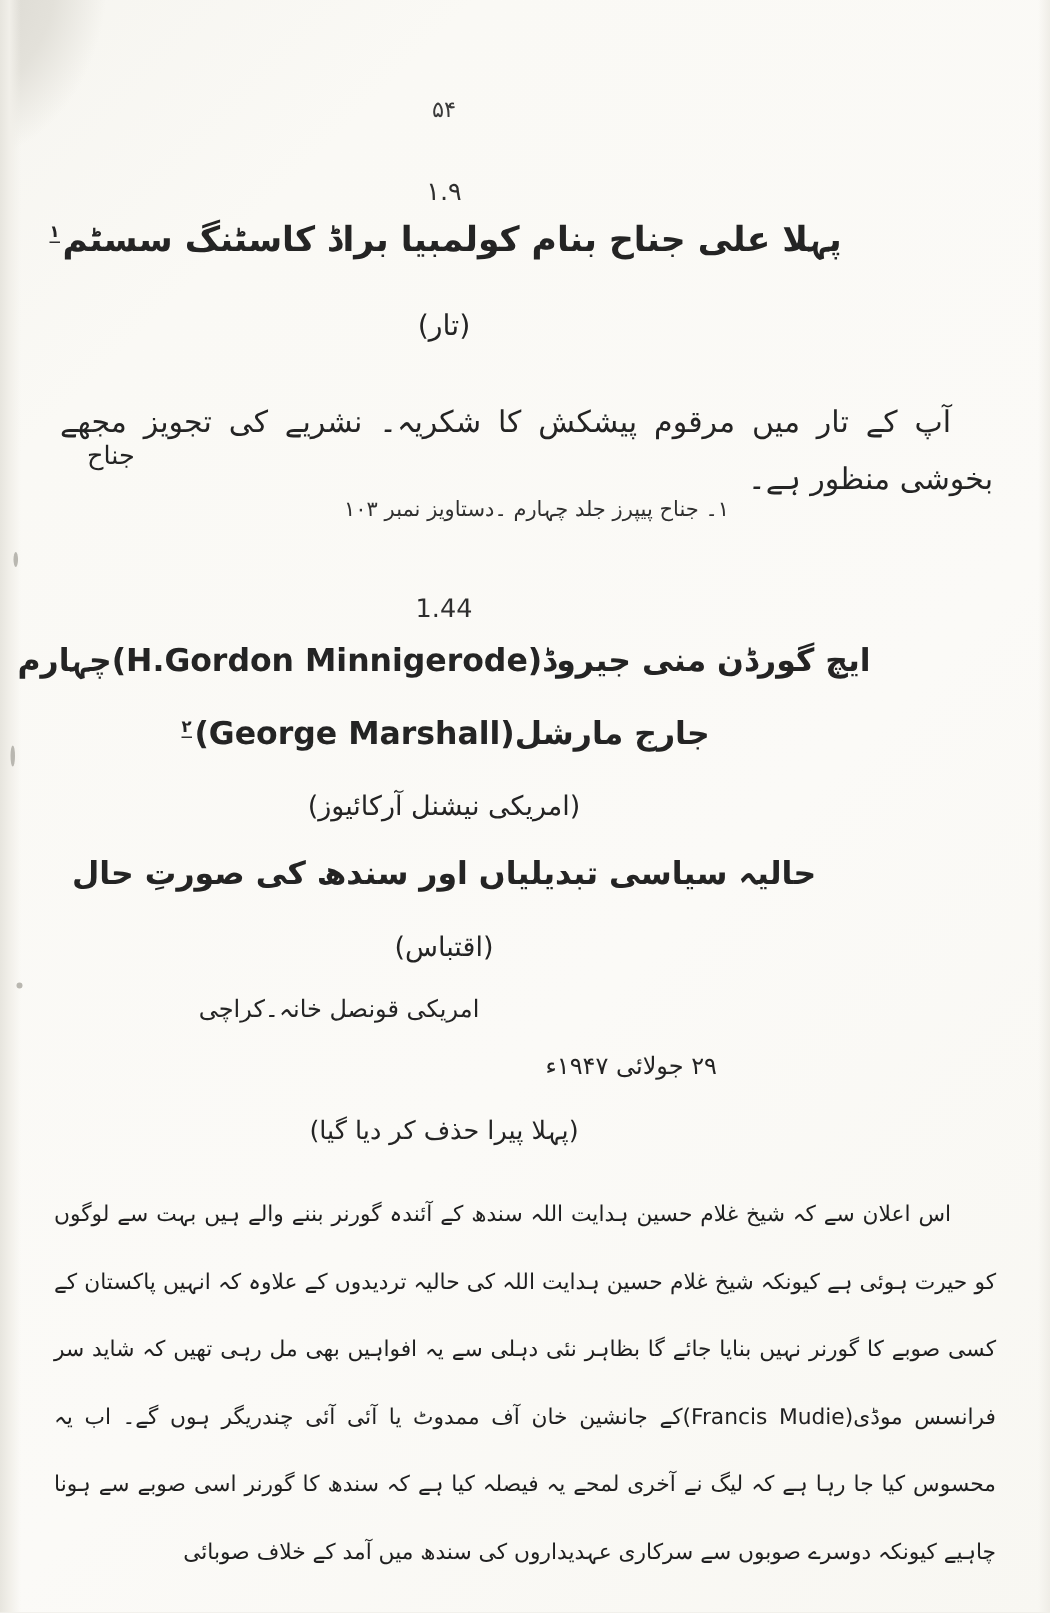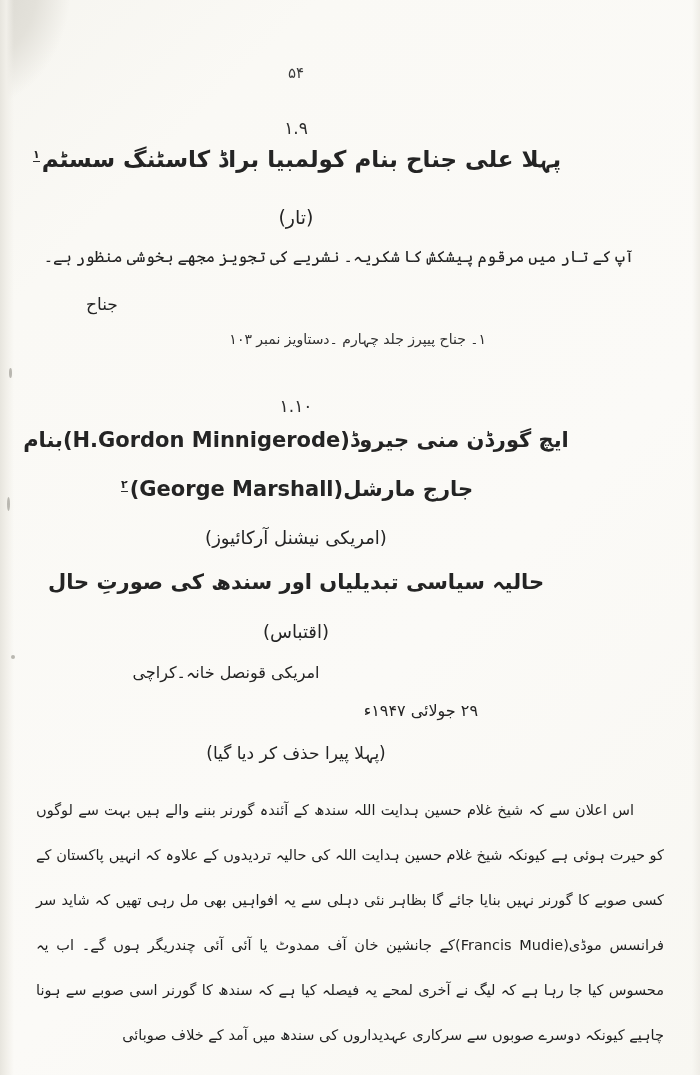--- a/index.html
+++ b/index.html
@@ -60,27 +60,26 @@
     direction: rtl;
     text-align: center;
     white-space: nowrap;
   }
   .page-number   { top: 64px;  font-size: 15px; letter-spacing: 2px; color: #3a3a3a; }
   .sec-number    { font-size: 17px; color: #2e2e2e; }
   .s19-number    { top: 118px; }
   .s19-title     { top: 146px; font-size: 23px; font-weight: bold; }
   .s19-type      { top: 206px; font-size: 19px; }
   .s19-body {
-    top: 238px; left: 40px; width: 622px;
+    top: 262px; left: 40px; width: 622px;
     direction: rtl; text-align: justify; text-indent: 28px;
-    font-size: 16px; line-height: 38px; white-space: normal;
+    font-size: 20px; line-height: 38px; white-space: normal;
     position: absolute;
-    font-family: Liberation Serif, serif;
   }
-  .s19-signature { top: 294px; text-align: left; padding-left: 86px; box-sizing: border-box; font-size: 17px; }
+  .s19-signature { top: 294px; text-align: left; padding-left: 58px; box-sizing: border-box; font-size: 17px; }
   .s19-footnote  { top: 331px; text-align: right; padding-right: 106px; box-sizing: border-box; font-size: 14px; color: #303030; }
 
   .s110-number   { top: 396px; }
   .s110-title1   { top: 428px; font-size: 21px; font-weight: bold; }
   .s110-title2   { top: 477px; font-size: 21px; font-weight: bold; }
   .s110-source   { top: 527px; font-size: 18px; }
   .s110-subject  { top: 570px; font-size: 21px; font-weight: bold; }
   .s110-excerpt  { top: 621px; font-size: 18px; }
   .s110-sender   { top: 663px; text-align: center; padding-right: 140px; box-sizing: border-box; font-size: 16px; }
   .s110-date     { top: 701px; text-align: right; padding-right: 114px;  box-sizing: border-box; font-size: 16px; }
@@ -122,23 +121,23 @@
   </div>
 
   <div class="tblock s19-type">(تار)</div>
 
   <div class="s19-body">آپ کے تار میں مرقوم پیشکش کا شکریہ۔ نشریے کی تجویز مجھے بخوشی منظور ہے۔</div>
 
   <div class="tblock s19-signature">جناح</div>
 
   <div class="tblock s19-footnote">۱۔ جناح پیپرز جلد چہارم ۔دستاویز نمبر ۱۰۳</div>
 
-  <div class="tblock sec-number s110-number">۱.۱۰</div>
+  <div class="tblock sec-number s110-number">1.44</div>
 
-  <div class="tblock s110-title1">ایچ گورڈن منی جیروڈ(H.Gordon Minnigerode)بنام</div>
+  <div class="tblock s110-title1">ایچ گورڈن منی جیروڈ(H.Gordon Minnigerode)چہارم</div>
 
   <div class="tblock s110-title2">
     <span>جارج مارشل</span><sup class="fn">۲</sup><span class="latin">(George Marshall)</span>
   </div>
 
   <div class="tblock s110-source">(امریکی نیشنل آرکائیوز)</div>
 
   <div class="tblock s110-subject">حالیہ سیاسی تبدیلیاں اور سندھ کی صورتِ حال</div>
 
   <div class="tblock s110-excerpt">(اقتباس)</div>

